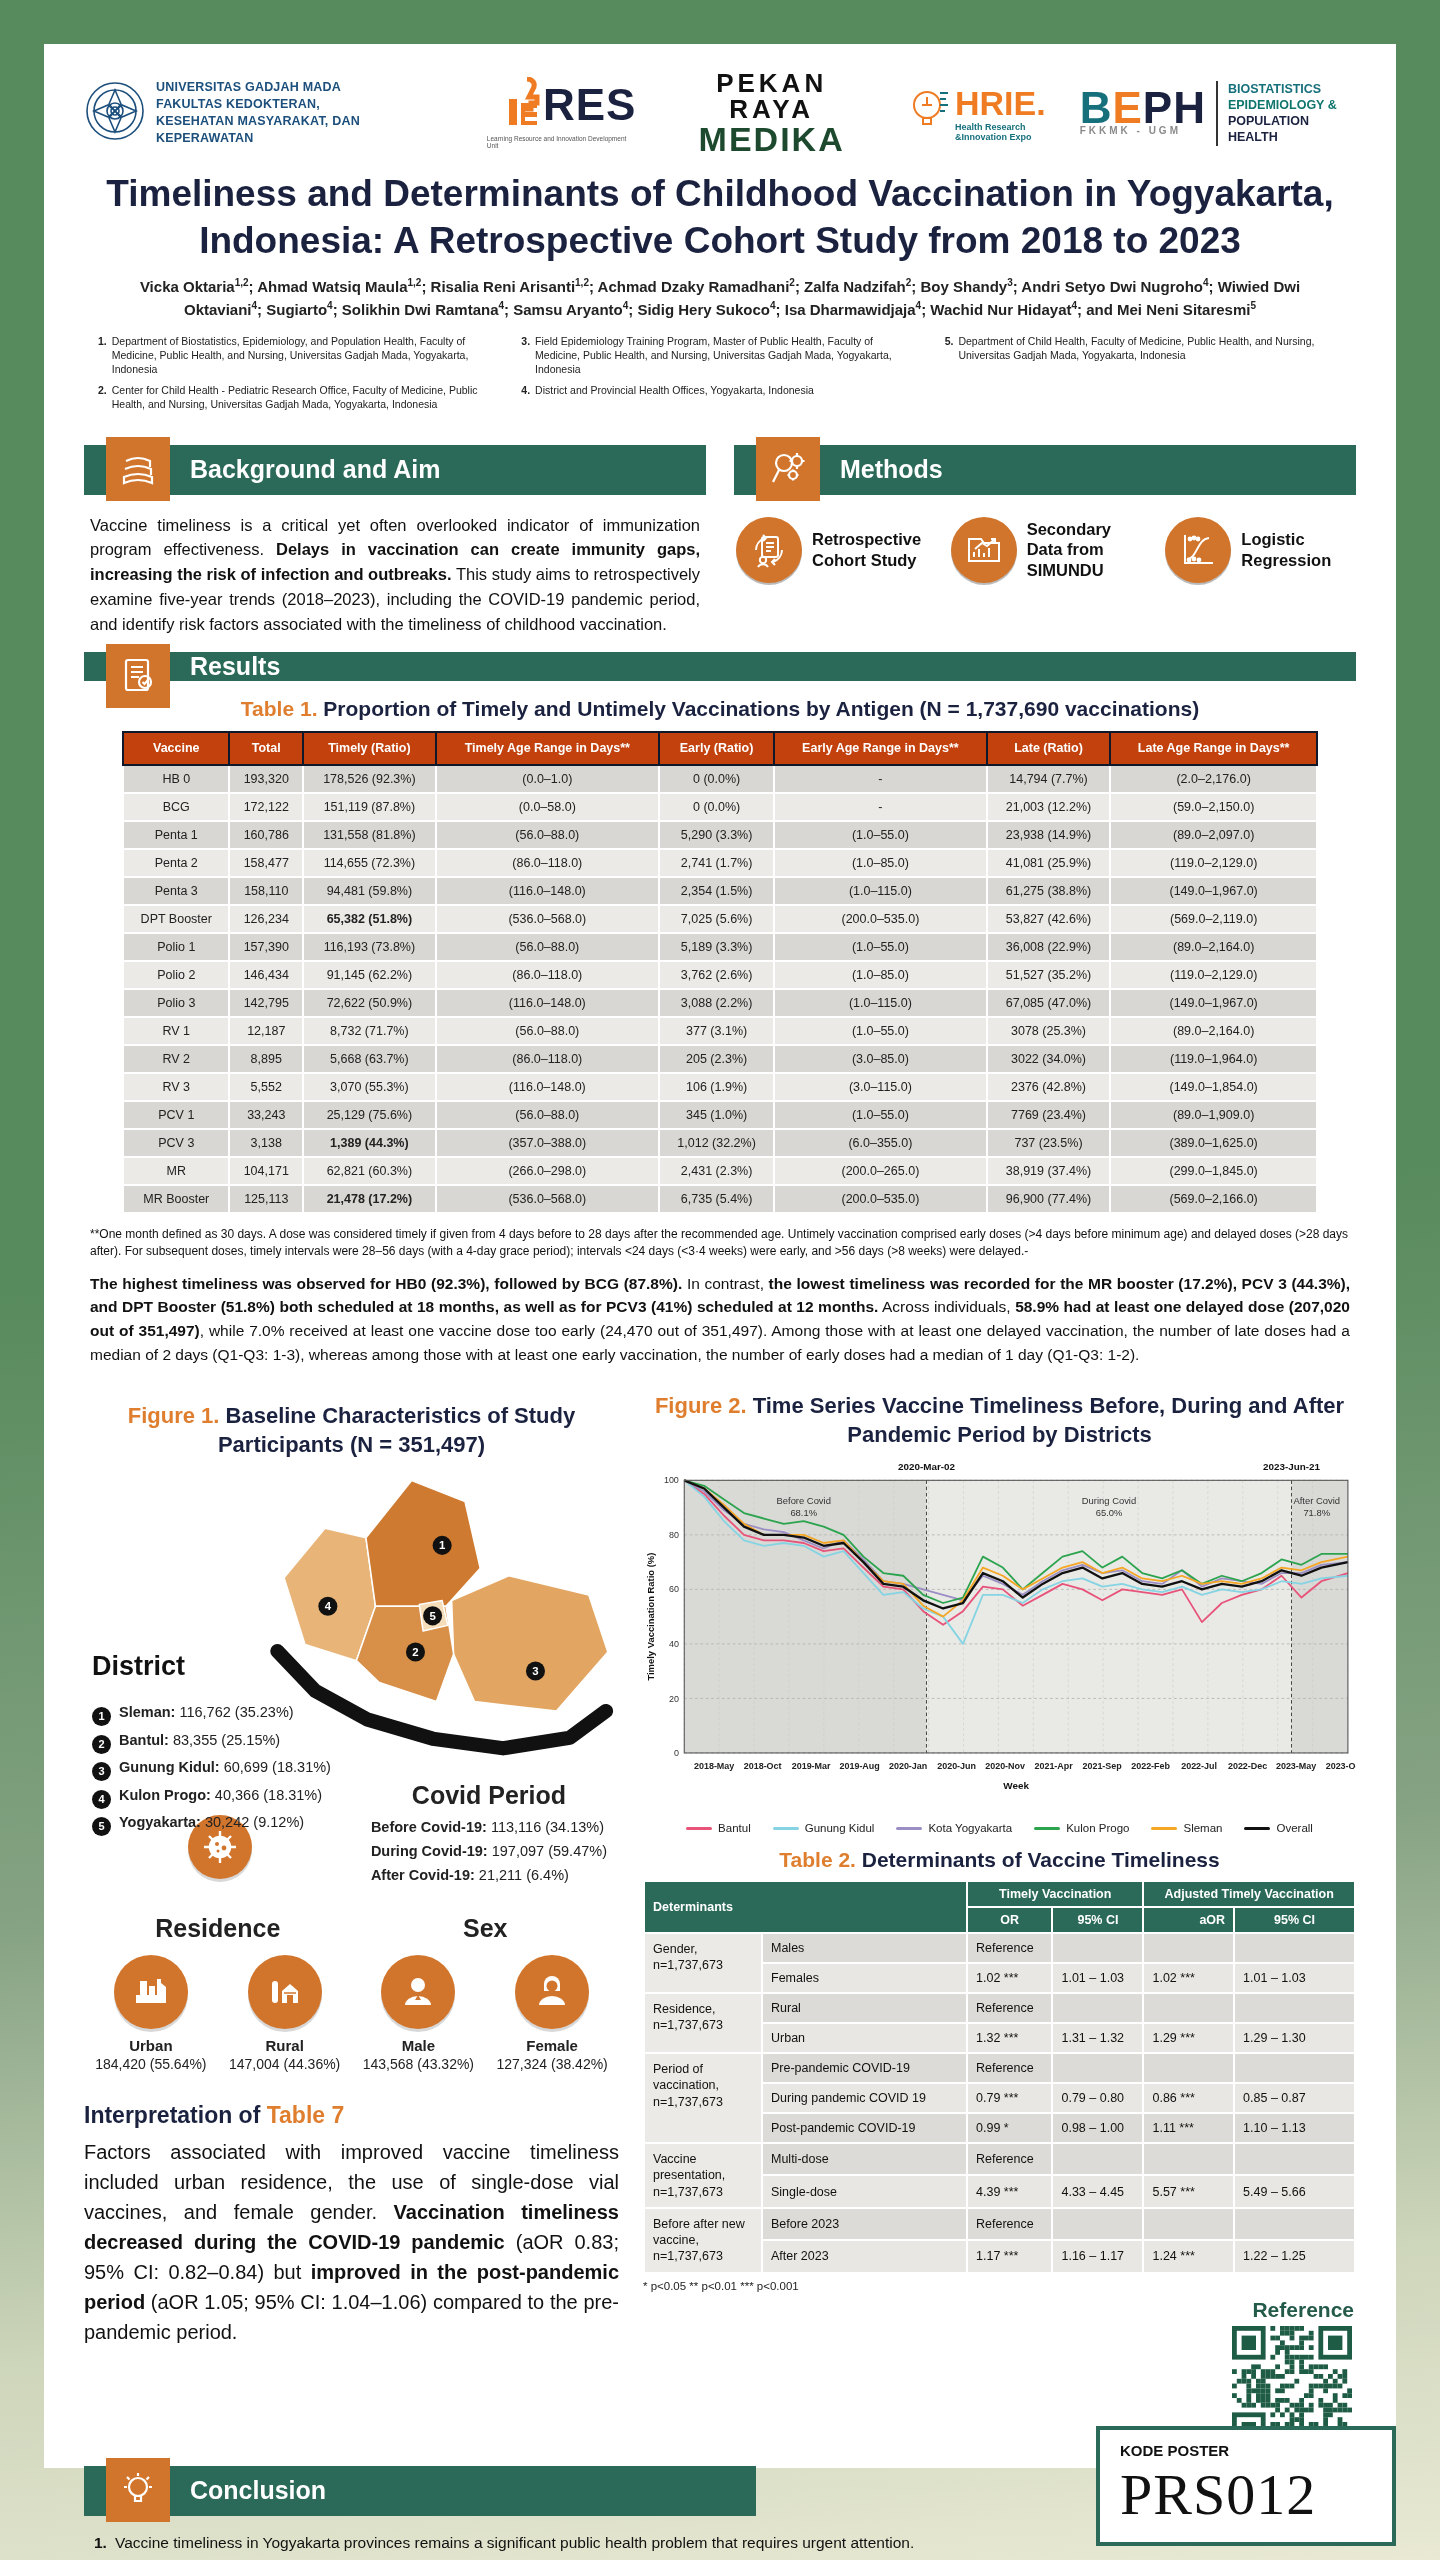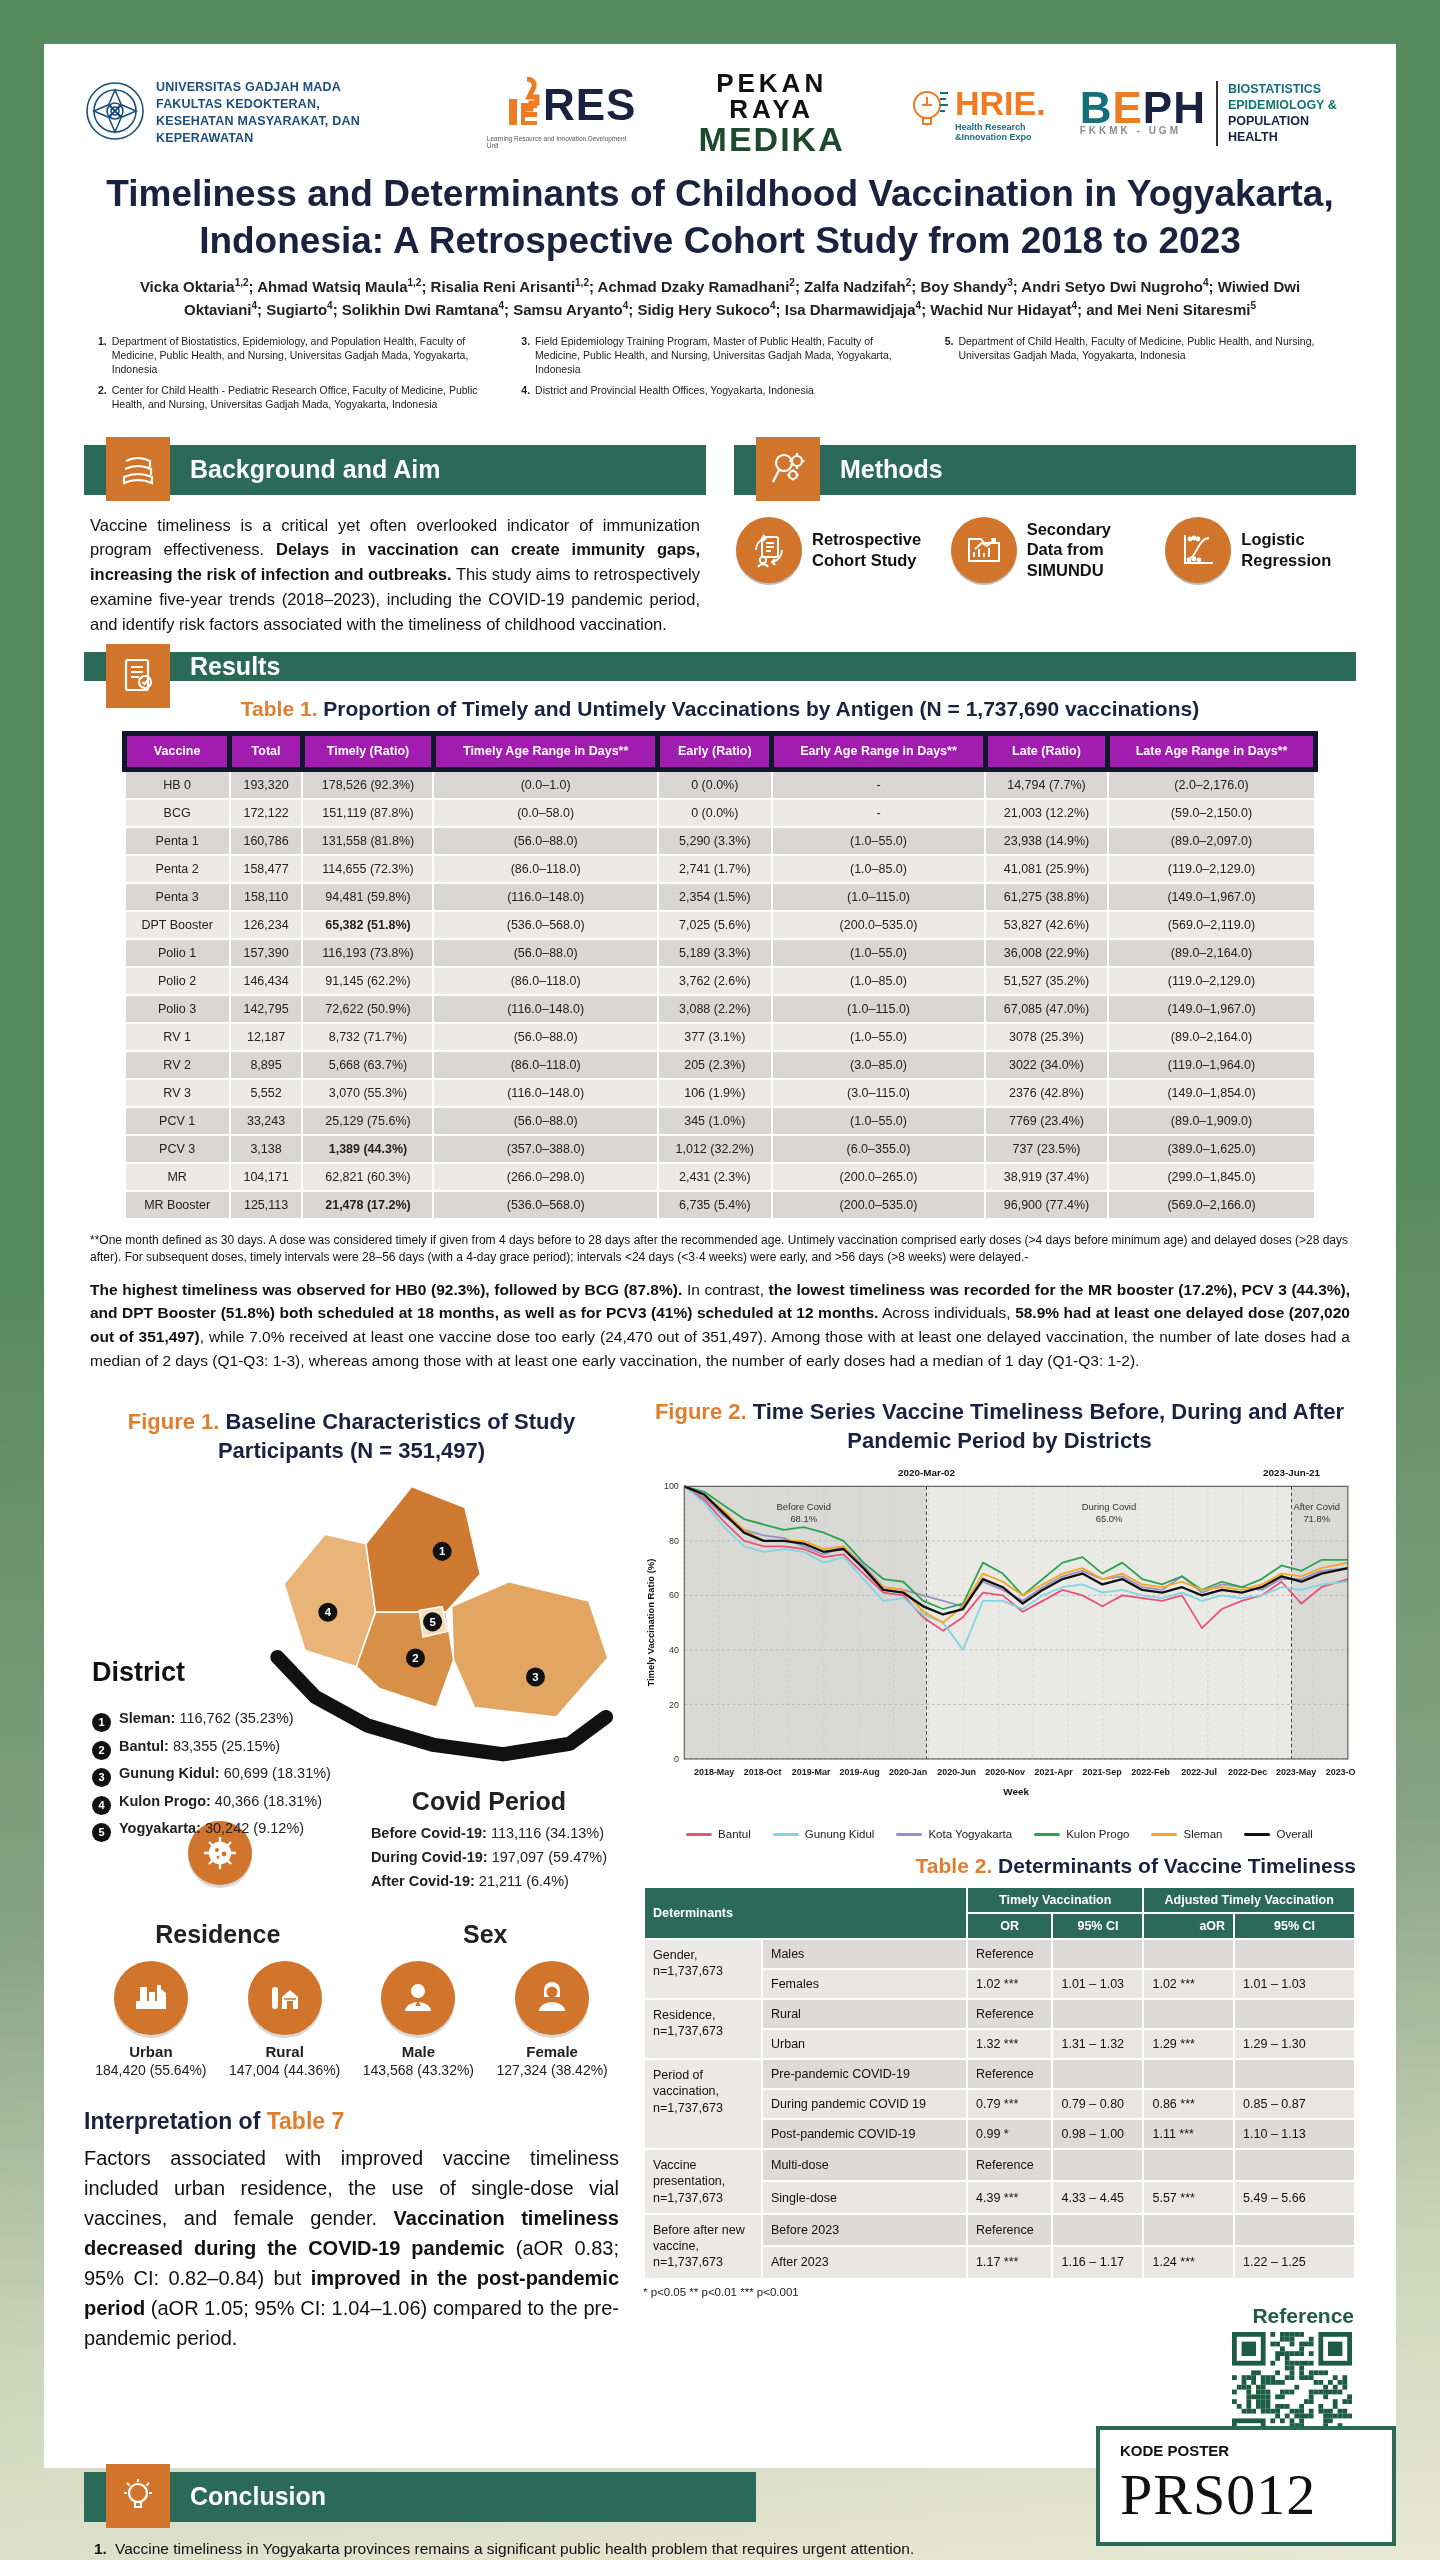--- a/index.html
+++ b/index.html
@@ -44,21 +44,21 @@
   .bg-text{font-size:16.5px;line-height:1.5;text-align:justify;margin:18px 6px 4px;color:#111;}
   .methods-row{display:flex;gap:26px;margin:22px 2px 0;}
   .m-item{display:flex;align-items:center;gap:10px;flex:1;}
   .m-circ{width:66px;height:66px;border-radius:50%;background:#d2752c;flex:none;display:flex;align-items:center;justify-content:center;box-shadow:0 2px 0 #33333355;}
   .m-label{font-size:16.5px;font-weight:800;color:#111;line-height:1.25;}
   
   .t1-title{text-align:center;font-size:21px;font-weight:800;color:#1b2240;margin:16px 0 10px;}
   .accent{color:#df7e2e;}
   table{border-collapse:collapse;}
   .t1{width:94%;margin:0 auto;font-size:12.5px;}
-  .t1 th{background:#a21caf;color:#fff;font-weight:bold;padding:8px 6px;border:5px solid #0f172a;line-height:1.2;}
+  .t1 th{background:#c2410c;color:#fff;font-weight:bold;padding:8px 6px;border:2px solid #0f172a;line-height:1.2;}
   .t1 td{padding:6px 6px;text-align:center;border:2px solid #fff;color:#222;}
   .t1 tr.odd td{background:#d8d7d3;}
   .t1 tr.even td{background:#eceae7;}
   .fnote{font-size:12px;line-height:1.4;margin:12px 6px 0;color:#111;}
   .respar{font-size:15.5px;line-height:1.52;text-align:justify;margin:12px 6px 0;color:#111;}
   
   .bottom{display:flex;gap:24px;margin-top:26px;}
   .bcol-l{width:535px;flex:none;display:flex;flex-direction:column;}
   .bcol-r{flex:1;display:flex;flex-direction:column;}
   .figtitle{font-size:22px;font-weight:800;color:#1b2240;text-align:center;line-height:1.3;margin:10px 0 4px;}
@@ -80,21 +80,21 @@
   .rs-val{font-size:14px;margin-top:2px;}
   .interp{margin-top:30px;}
   .interp-h{font-size:23px;font-weight:800;color:#1b2240;margin-bottom:8px;}
   .interp-t{font-size:20px;line-height:1.5;text-align:justify;color:#111;}
   
   .chartbox{margin-top:4px;}
   .legend{display:flex;justify-content:center;gap:22px;font-size:11.5px;margin-top:2px;}
   .leg-item{display:flex;align-items:center;gap:6px;}
   .leg-swatch{width:26px;height:3px;border-radius:2px;}
   
-  .t2-title{text-align:right;font-size:21px;font-weight:800;color:#1b2240;margin:14px 0 8px;}
+  .t2-title{text-align:center;font-size:21px;font-weight:800;color:#1b2240;margin:14px 0 8px;}
   .t2{width:100%;font-size:12.5px;}
   .t2 th{background:#2b6a59;color:#fff;padding:5px 8px;border:2px solid #fff;font-weight:bold;}
   .t2 td{padding:7px 8px;border:2px solid #fff;color:#111;}
   .t2 td.grp{background:#eceae6;vertical-align:top;line-height:1.3;}
   .t2 tr.r0 td.cell{background:#dcdbd7;}
   .t2 tr.r1 td.cell{background:#e8e7e3;}
   .t2-fn{font-size:11.5px;margin-top:6px;color:#222;}
   .refblock{display:flex;flex-direction:column;align-items:flex-end;margin-top:6px;padding-right:2px;}
   .ref-h{font-size:21px;font-weight:800;color:#245a49;margin-bottom:4px;}
   

